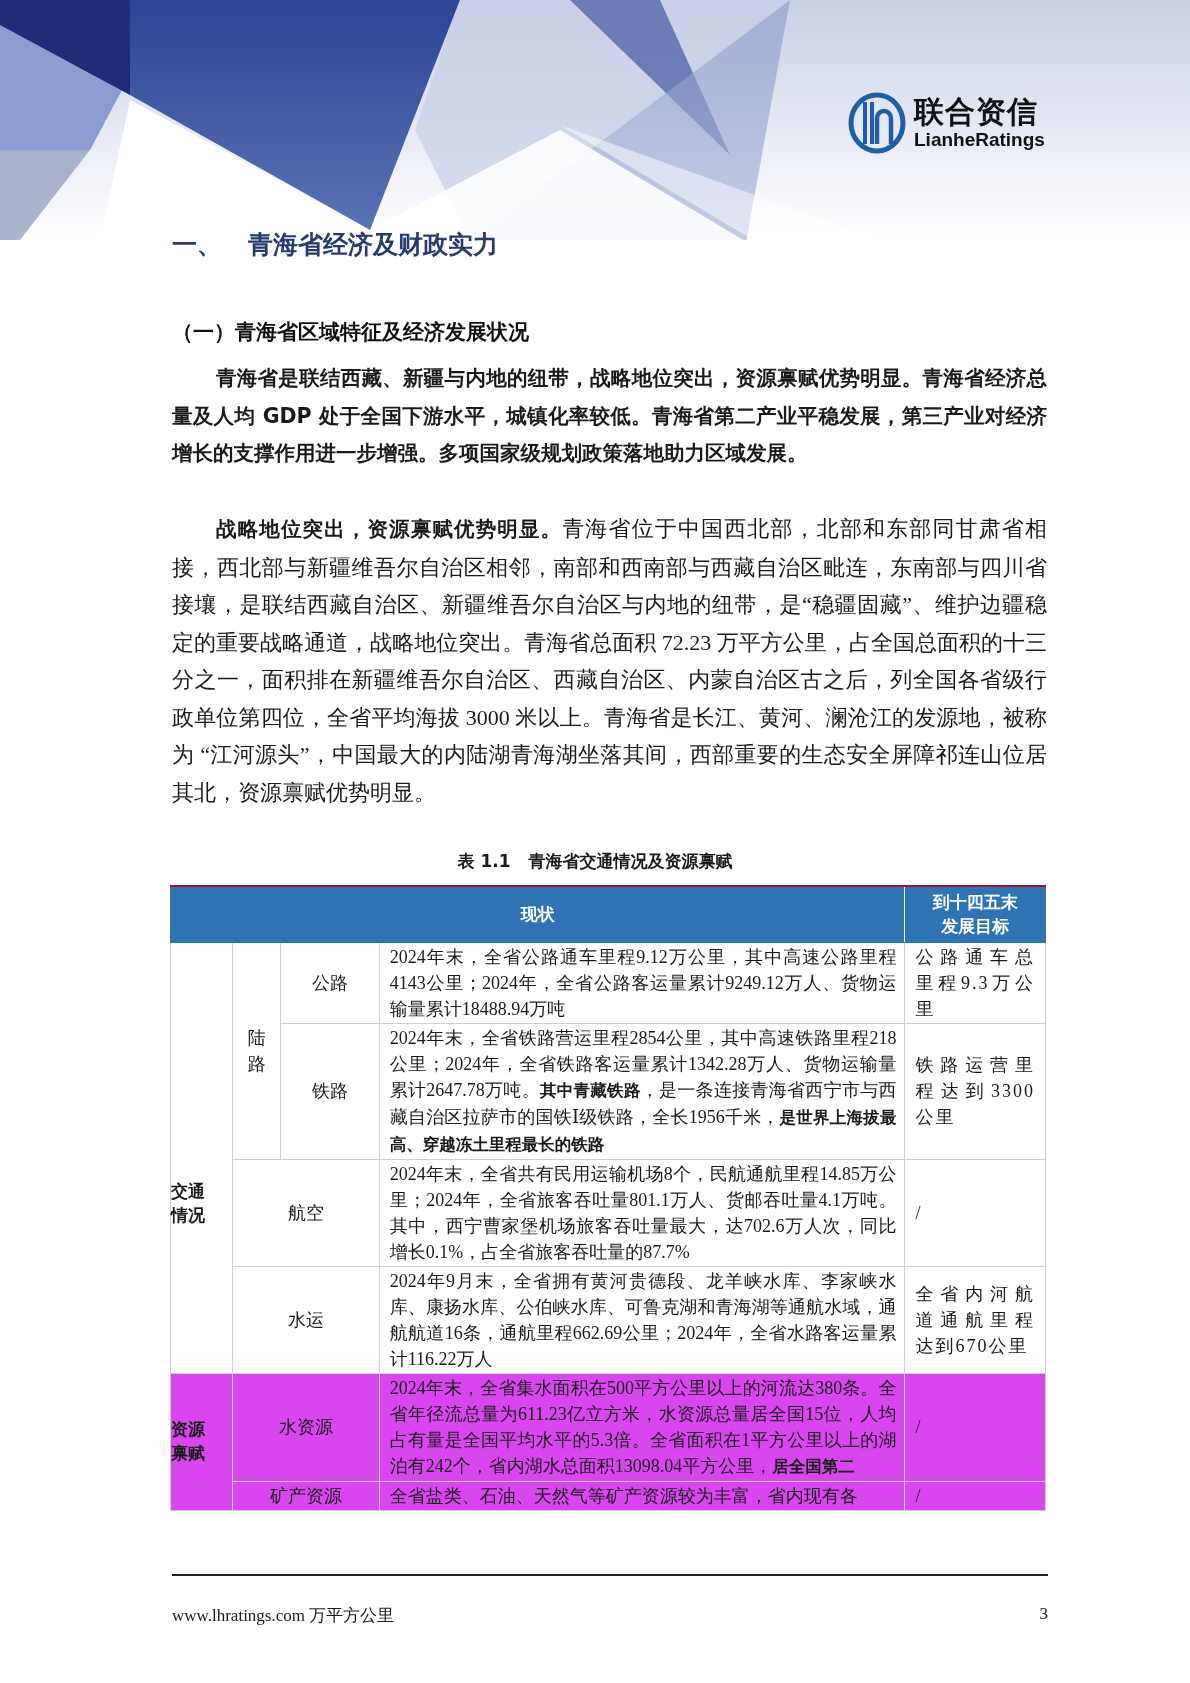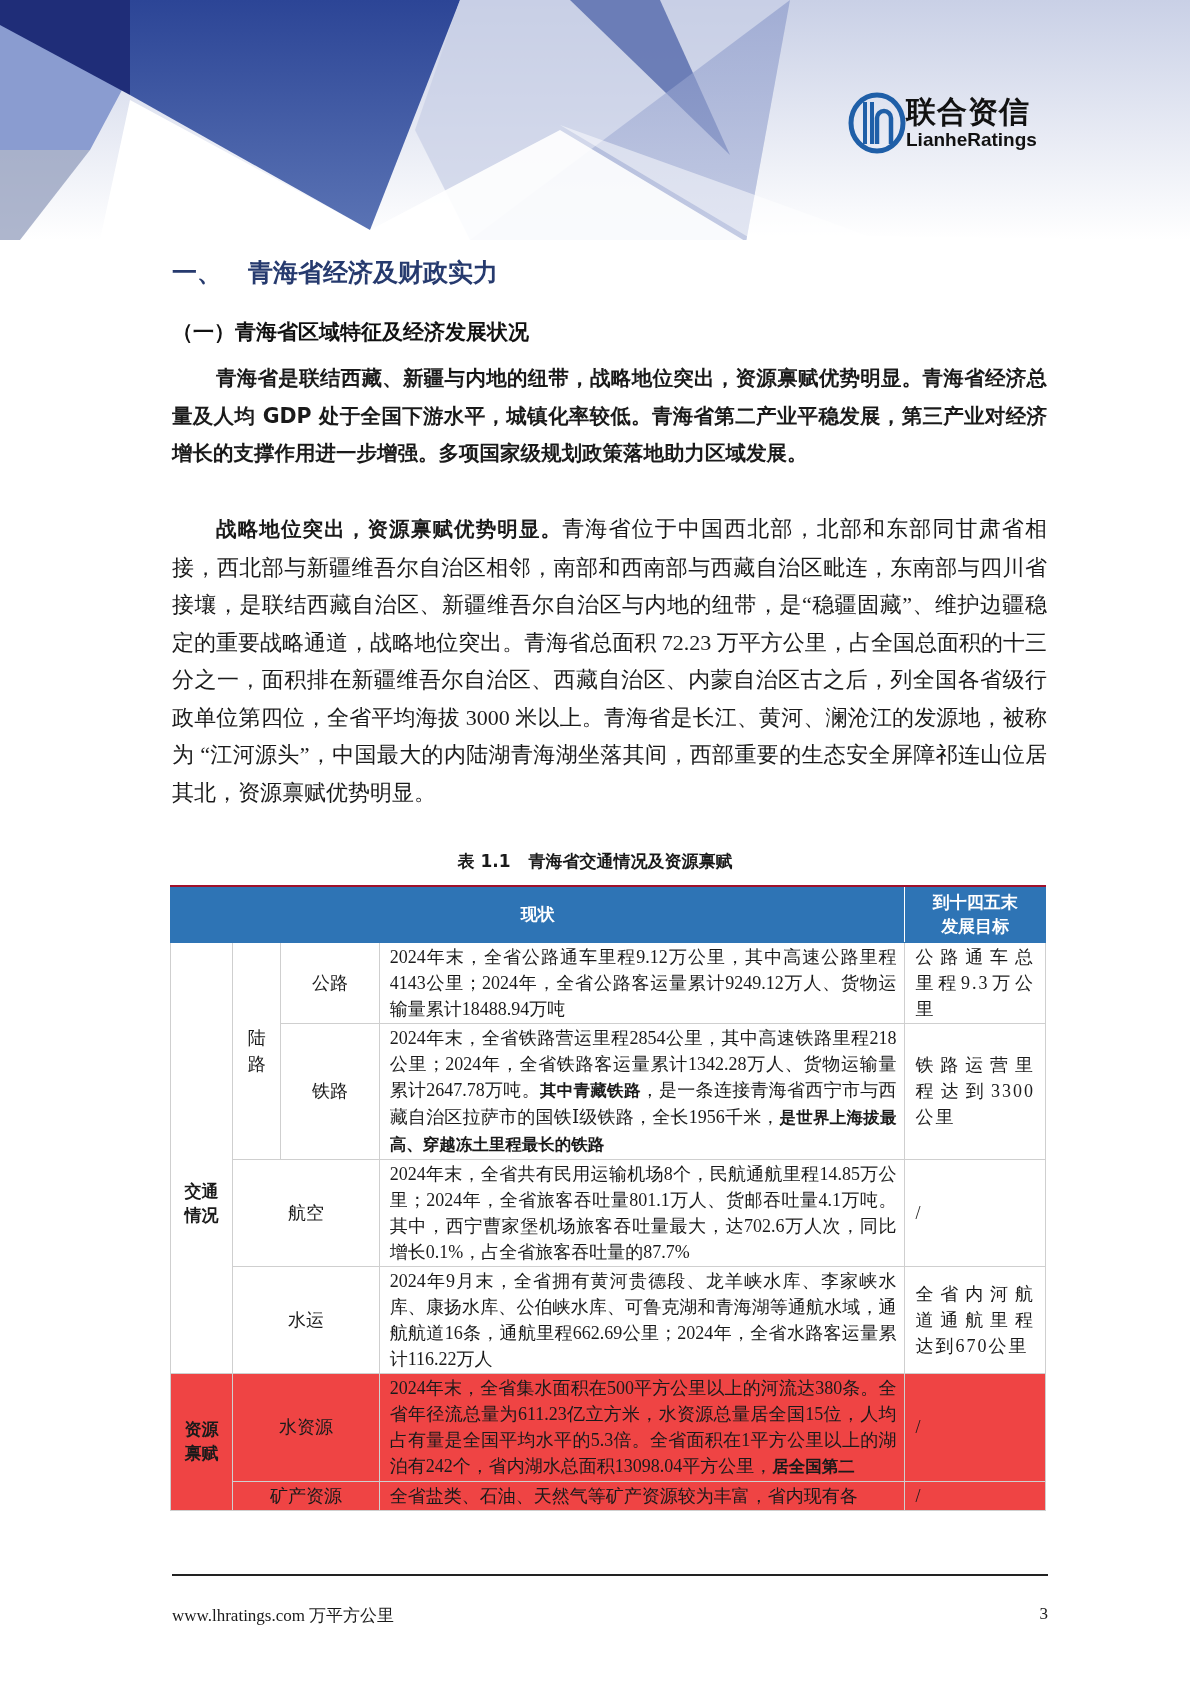--- a/index.html
+++ b/index.html
@@ -4,48 +4,48 @@
 <style>
   * { margin: 0; padding: 0; box-sizing: border-box; }
   html, body { width: 1190px; height: 1683px; background: #ffffff; overflow: hidden; }
   body { position: relative; font-family: "Liberation Serif", "DejaVu Serif", serif; color: #1a1a1a; }
 
   .header-bg { position: absolute; left: 0; top: 0; width: 1190px; height: 240px; overflow: hidden; }
   .header-bg svg { display: block; }
 
   .logo { position: absolute; left: 848px; top: 92px; display: flex; align-items: center; }
   .logo-mark { width: 58px; height: 62px; }
-  .logo-text { display: flex; flex-direction: column; }
+  .logo-text { margin-left: 8px; display: flex; flex-direction: column; }
   .logo-cn { font-family: "DejaVu Sans", sans-serif; font-weight: bold; font-size: 30px; letter-spacing: 1px; color: #111; line-height: 34px; }
   .logo-en { font-family: "Liberation Sans", sans-serif; font-weight: bold; font-size: 19px; color: #111; line-height: 22px; }
 
-  .h1 { position: absolute; left: 172px; top: 256px; font-family: "DejaVu Sans", sans-serif; font-weight: bold; font-size: 25px; color: #263a6e; }
+  .h1 { position: absolute; left: 172px; top: 228px; font-family: "DejaVu Sans", sans-serif; font-weight: bold; font-size: 25px; color: #263a6e; }
   .h1 .num { margin-right: 26px; }
   .h2 { position: absolute; left: 172px; top: 318px; font-family: "DejaVu Sans", sans-serif; font-size: 21px; color: #111; font-weight: bold; }
 
   .para { position: absolute; left: 172px; width: 875px; font-size: 22px; line-height: 37.5px; text-align: justify; text-indent: 44px; }
   .para.bold { font-weight: bold; font-family: "DejaVu Sans", sans-serif; font-size: 20.5px; }
   .para b { font-family: "DejaVu Sans", sans-serif; font-weight: bold; font-size: 20.5px; }
 
   .caption { position: absolute; left: 0; width: 1190px; top: 850px; text-align: center; font-family: "DejaVu Sans", sans-serif; font-weight: bold; font-size: 17px; }
   .caption .cnum { margin-right: 18px; margin-top: 44px; }
 
   table.t { position: absolute; left: 170px; top: 885px; width: 876px; border-collapse: collapse; font-size: 18px; line-height: 26px; }
   table.t td, table.t th { border: 1px solid #cfcfcf; vertical-align: middle; }
   table.t thead th { background: #2e74b5; color: #fff; font-family: "DejaVu Sans", sans-serif; font-weight: bold; font-size: 17px; line-height: 24px; border-color: #2e74b5; border-top: 2px solid #a0102a; border-right-color: #fff; }
   table.t thead th:last-child { border-right-color: #2e74b5; }
   table.t thead th.status { height: 56px; }
-  table.t td.cat { font-family: Liberation Sans, sans-serif; font-weight: bold; font-size: 17px; text-align: center; width: 62px; line-height: 24px; }
+  table.t td.cat { font-family: Liberation Sans, sans-serif; font-weight: bold; font-size: 17px; text-align: left; width: 62px; line-height: 24px; }
   table.t td.sub { text-align: center; width: 48px; padding: 0 12px; }
   table.t td.sub2 { text-align: center; width: 98px; }
   table.t td.mode { text-align: center; }
   table.t td.desc { padding: 1px 8px 1px 10px; width: 524px; text-align: justify; }
   table.t td.desc b { font-family: "DejaVu Sans", sans-serif; font-size: 16.5px; }
   table.t td.goal { padding: 1px 10px; width: 140px; text-align: justify; letter-spacing: 2px; }
-  table.t tr.shade td { background: #ef4444; }
+  table.t tr.shade td { background: #d946ef; }
   table.t tr.last td { border-bottom: 1px solid #cfcfcf; }
 
   .footer-line { position: absolute; left: 172px; top: 1574px; width: 876px; height: 1.5px; background: #222; }
   .footer { position: absolute; left: 172px; top: 1604px; width: 876px; font-size: 17px; display: flex; justify-content: space-between; }
   .footer .site { margin-right: 4px; }
 </style>
 </head>
 <body>
 
 <div class="header-bg">

